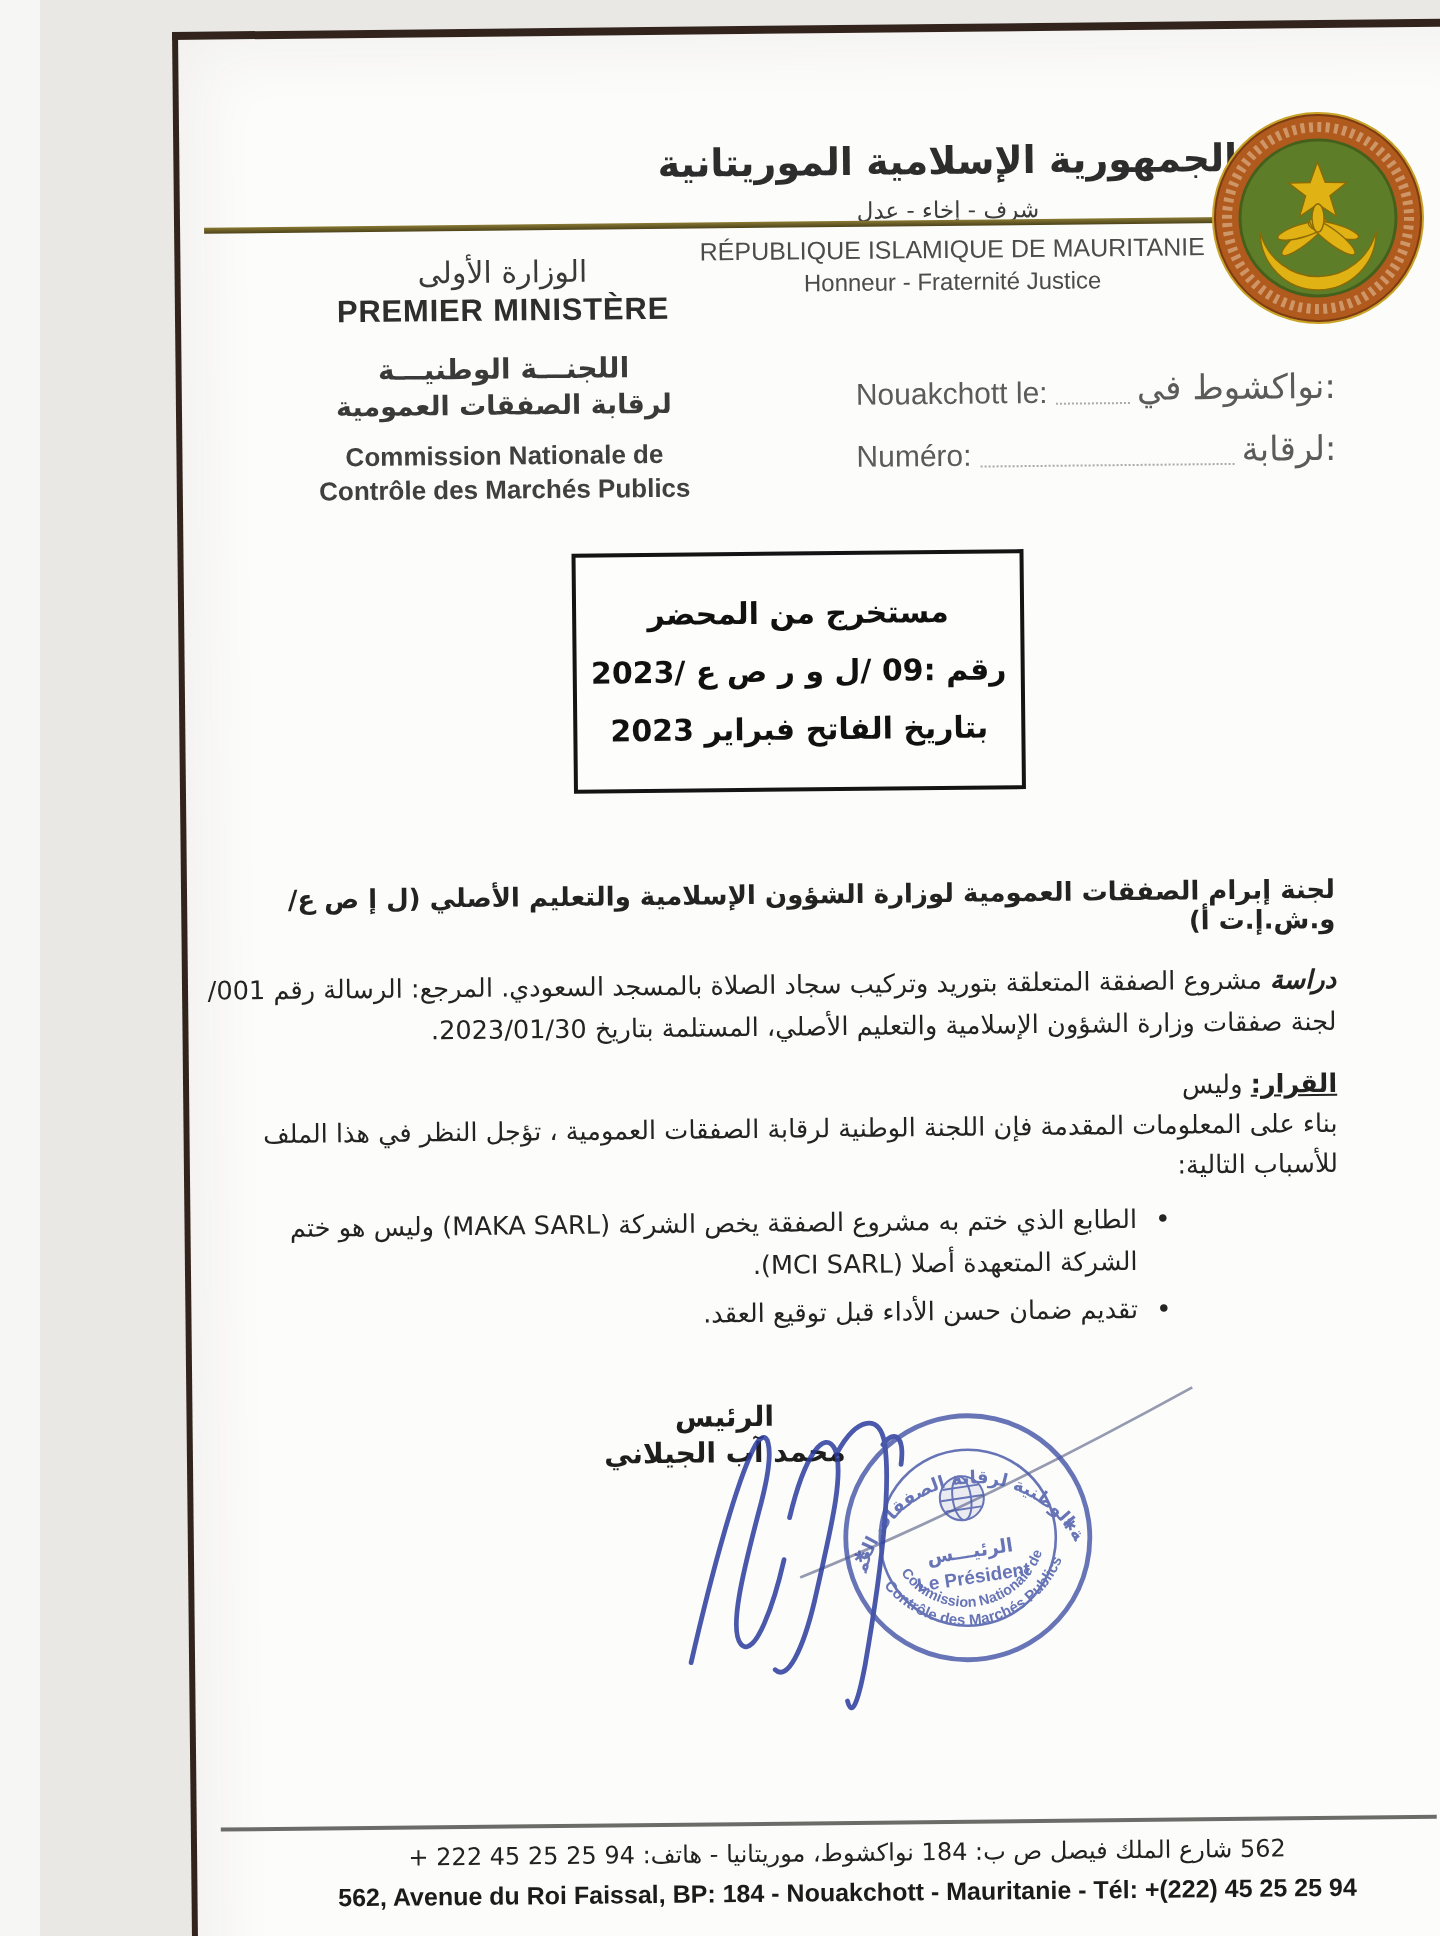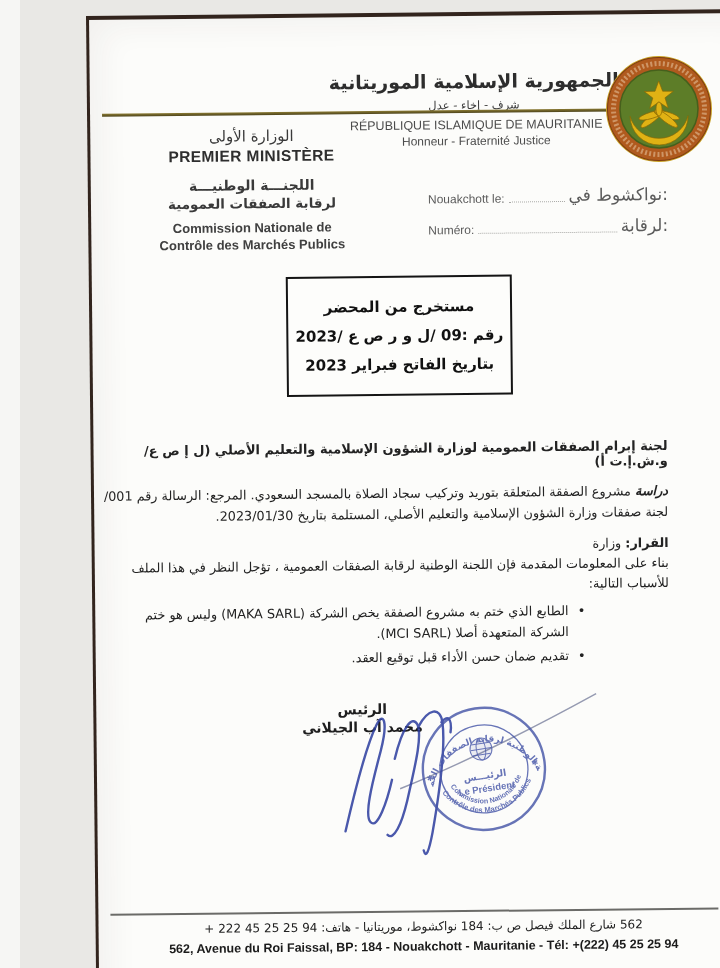--- a/index.html
+++ b/index.html
@@ -29,38 +29,38 @@
   .lb1{font-size:15px;color:#3a3a3a;margin-bottom:2px;}
   .lb2{font-size:15.5px;font-weight:bold;letter-spacing:.4px;color:#2e2e2e;margin-bottom:10px;}
   .lb3{font-size:14px;font-weight:bold;color:#3a3a3a;line-height:20px;}
   .lb4{font-size:13.5px;font-weight:bold;color:#3a3a3a;margin-bottom:8px;}
   .lb5{font-size:13px;font-weight:bold;color:#404040;line-height:17px;}
   .centerblock{left:256px;top:102px;width:260px;color:#4c4c4c;}
   .cb1{font-size:12.5px;margin-bottom:2px;}
   .cb2{font-size:12px;}
   .daterow{left:337px;top:170px;width:240px;display:flex;align-items:flex-end;color:#5b5b5b;}
   .daterow.r2{top:201px;}
-  .daterow .lbl{font-size:12px;white-space:nowrap;}
+  .daterow .lbl{font-size:15px;white-space:nowrap;}
   .daterow .fill{flex:1;border-bottom:1px dotted #a9a9a6;margin:0 4px 3px 4px;height:10px;}
   .daterow .arl{font-size:17px;white-space:nowrap;}
   
   .refbox{
     left:194px;top:259px;width:222px;height:116px;
     border:2.5px solid #141414;background:#fdfdfb;
     display:flex;flex-direction:column;justify-content:center;gap:11px;
     text-align:center;direction:rtl;
   }
   .refbox div{font-size:15px;font-weight:bold;color:#111;}
   
   .bodytext{left:8px;top:0;width:566px;direction:rtl;text-align:right;color:#232323;}
   .committee{top:424px;font-size:13px;font-weight:bold;}
   .subject{top:466px;font-size:12.8px;line-height:21px;}
   .subject b{font-weight:bold;font-style:italic;}
   .decision{top:519px;font-size:12.8px;line-height:20px;}
-  .declabel{font-weight:bold;}
+  .declabel{font-weight:bold;text-decoration:underline;}
   .bullets{top:585px;padding-right:84px;box-sizing:border-box;}
   .bullet-row{display:flex;direction:rtl;font-size:12.8px;line-height:21px;margin-bottom:3px;}
   .bullet-row .dot{margin-left:9px;font-size:13px;}
   
   .sigblock{left:178px;top:684px;width:176px;text-align:center;direction:rtl;}
   .sig1{font-size:14px;font-weight:bold;color:#1e1e1e;}
   .sig2{font-size:14px;font-weight:bold;color:#1e1e1e;margin-top:2px;}
   .sig-svg{left:120px;top:646px;width:430px;height:215px;}
   .stamp{left:322px;top:688px;width:130px;height:130px;}
   
@@ -127,21 +127,21 @@
     <div>رقم :09 /ل و ر ص ع /2023</div>
     <div>بتاريخ الفاتح فبراير 2023</div>
   </div>
 
   <div class="abs bodytext committee ar" dir="rtl">لجنة إبرام الصفقات العمومية لوزارة الشؤون الإسلامية والتعليم الأصلي (ل إ ص ع/و.ش.إ.ت أ)</div>
 
   <div class="abs bodytext subject ar" dir="rtl"><b>دراسة</b><span> مشروع الصفقة المتعلقة بتوريد وتركيب سجاد الصلاة بالمسجد السعودي. المرجع: الرسالة رقم 001/لجنة صفقات وزارة الشؤون الإسلامية والتعليم الأصلي، المستلمة بتاريخ 2023/01/30.</span></div>
 
   <div class="abs bodytext decision ar" dir="rtl">
     <span class="declabel">القرار:</span>
-    <span>وزارة</span>
+    <span>وليس</span>
     <div>بناء على المعلومات المقدمة فإن اللجنة الوطنية لرقابة الصفقات العمومية ، تؤجل النظر في هذا الملف للأسباب التالية:</div>
   </div>
 
   <div class="abs bodytext bullets ar" dir="rtl">
     <div class="bullet-row">
       <span class="dot">•</span>
       <span>الطابع الذي ختم به مشروع الصفقة يخص الشركة (MAKA SARL) وليس هو ختم الشركة المتعهدة أصلا (MCI SARL).</span>
     </div>
     <div class="bullet-row">
       <span class="dot">•</span>

